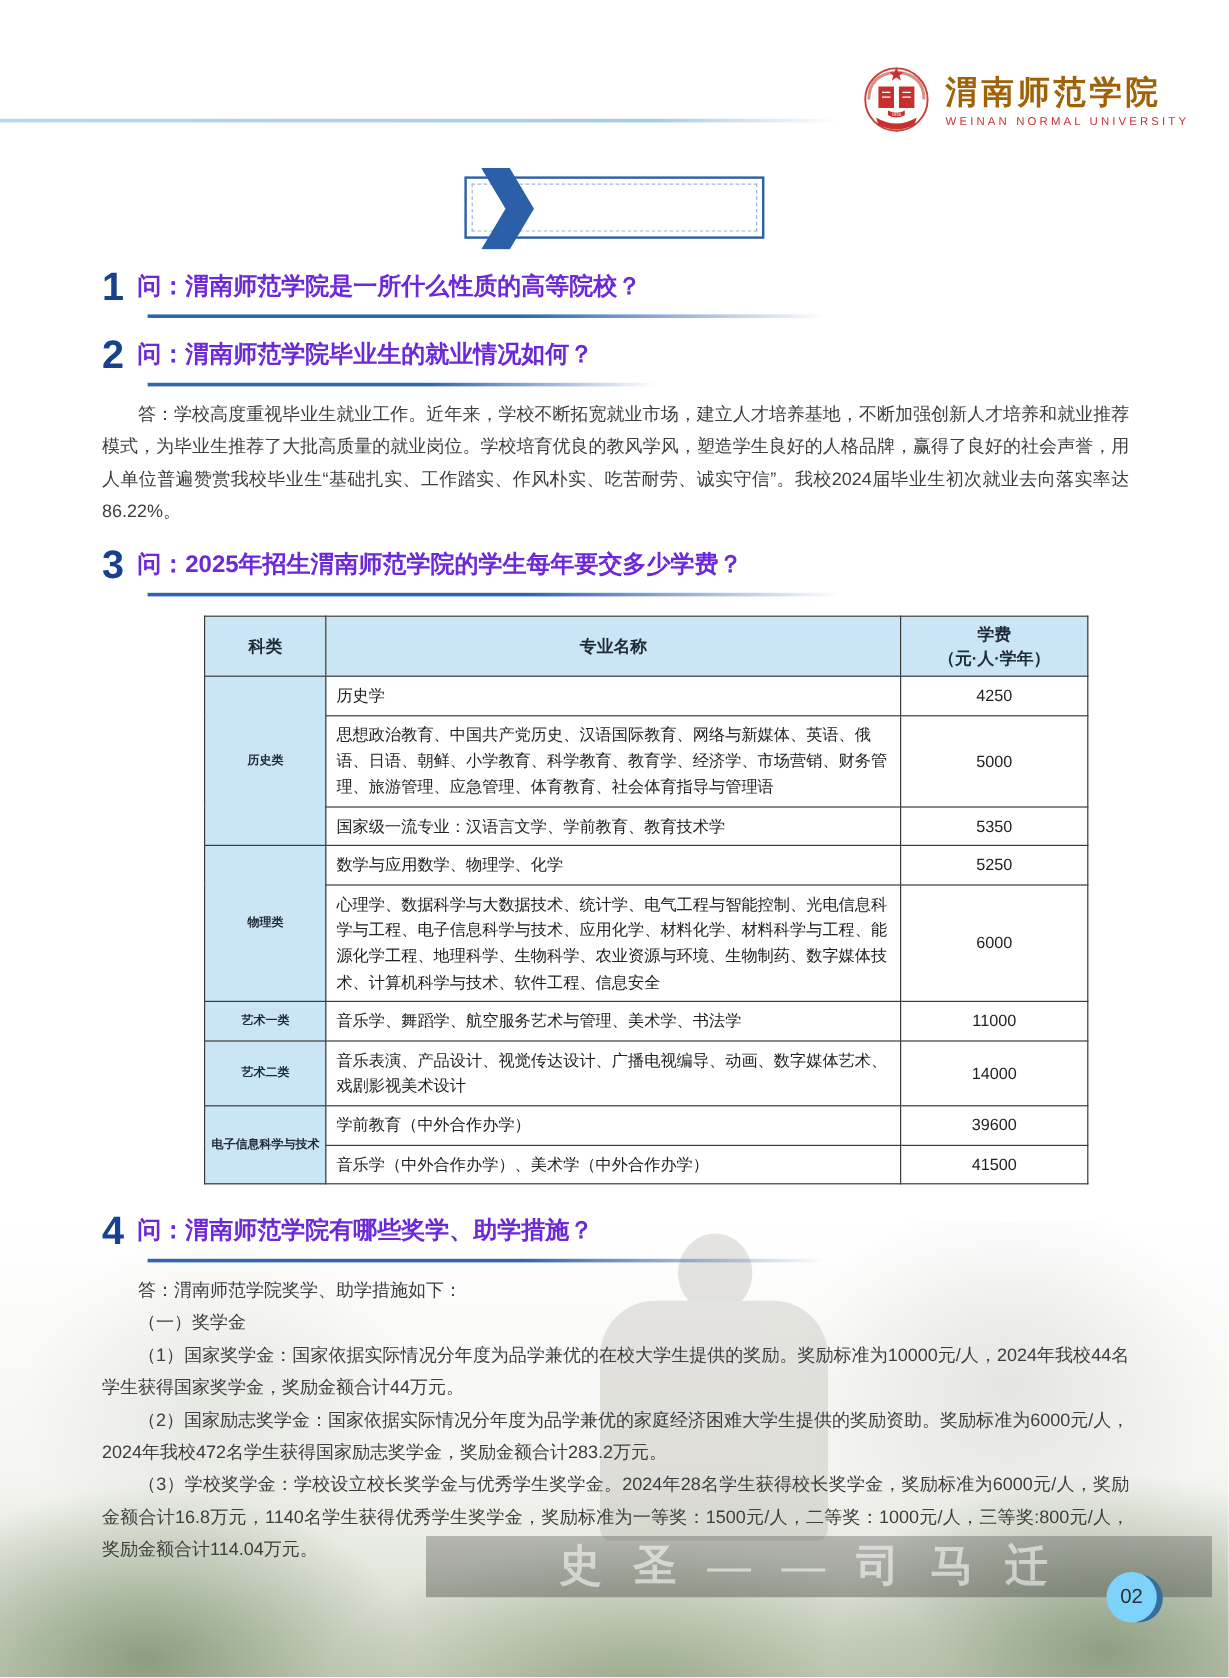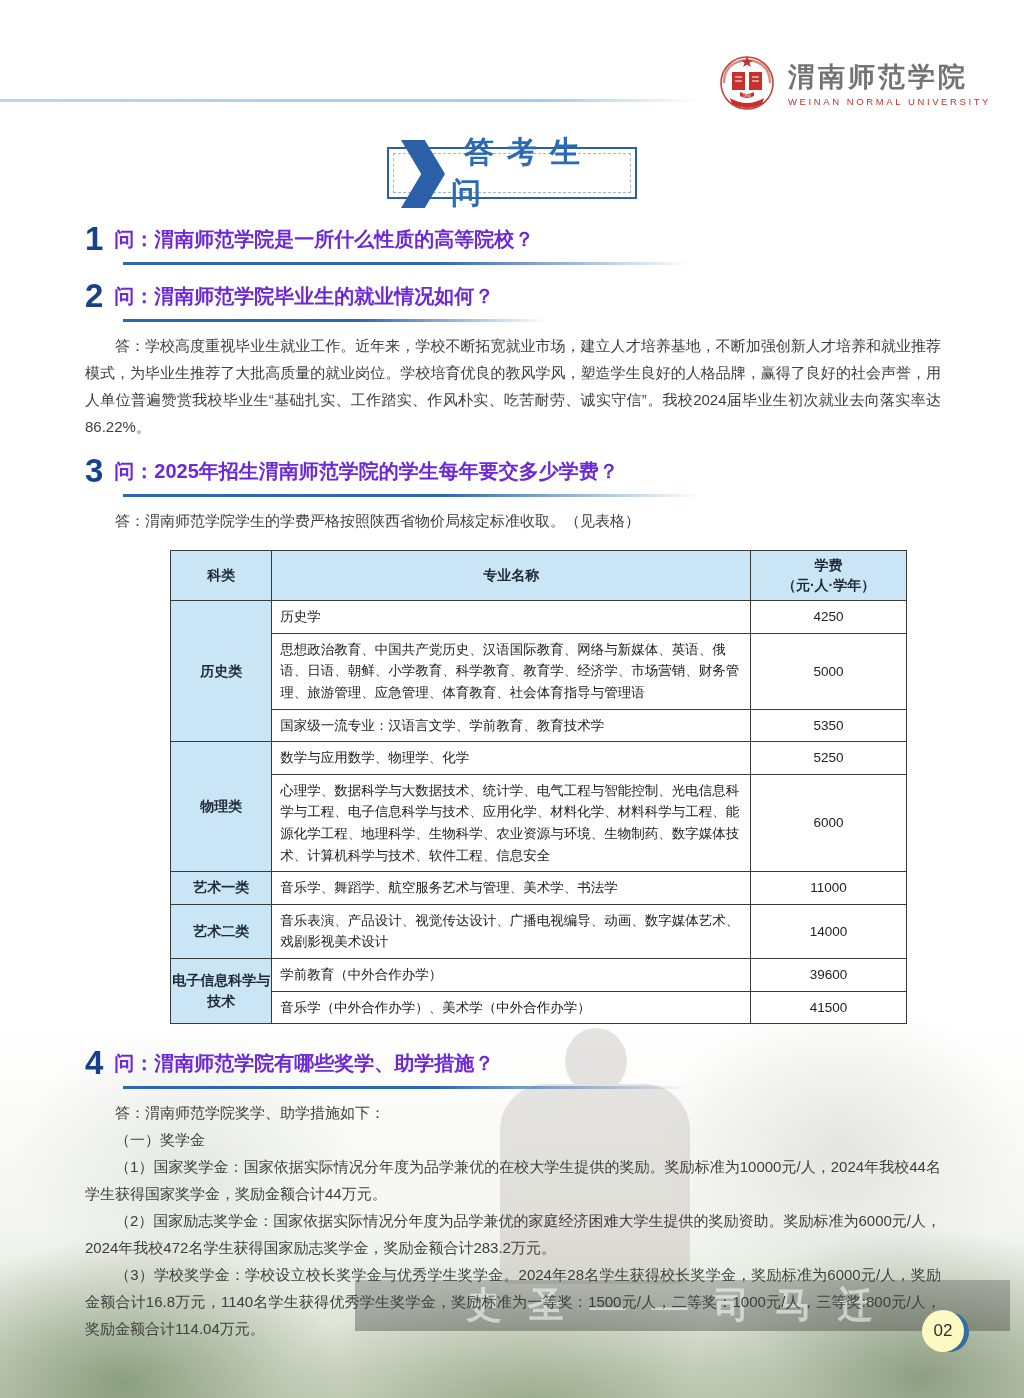--- a/index.html
+++ b/index.html
@@ -12,21 +12,21 @@
 
   
   .top-rule {
     position:absolute; top:99px; left:0; width:700px; height:3px;
     background:linear-gradient(to right,#b9d6ee 0%,#a6cbe7 78%,rgba(166,203,231,0) 100%);
   }
   .logo { position:absolute; top:54px; left:716px; display:flex; align-items:center; gap:10px; }
   .logo-text { display:flex; flex-direction:column; line-height:1.1; }
   .logo-cn {
     font-family:"Liberation Serif","DejaVu Serif",serif; font-weight:bold;
-    font-size:27px; color:#737373; letter-spacing:3px; white-space:nowrap;
+    font-size:27px; color:#a16207; letter-spacing:3px; white-space:nowrap;
   }
   .logo-en { font-size:9.5px; color:#c5322e; letter-spacing:2.6px; margin-top:4px; white-space:nowrap; }
 
   
   .banner {
     position:absolute; top:147px; left:50%; transform:translateX(-50%);
     width:250px; height:52px; border:2px solid #2b5fa7; background:#fff;
   }
   .banner::after {
     content:""; position:absolute; inset:4px; border:1px dashed #9db6d4; pointer-events:none;
@@ -65,21 +65,21 @@
   table.tuition { border-collapse:collapse; width:737px; background:rgba(255,255,255,0.85); }
   table.tuition th, table.tuition td { border:1.5px solid #3a3a3a; }
   table.tuition th {
     background:#c9e5f6; color:#1f2a37; font-size:14px; font-weight:bold;
     padding:5px 6px; text-align:center; line-height:1.4;
   }
   th.col-cat  { width:91px; }
   th.col-maj  { width:430px; }
   th.col-fee  { width:140px; }
   td.cat {
-    background:#c9e5f6; color:#1f2a37; font-size:14px; font-weight:bold;
+    background:#c9e5f6; color:#1f2a37; font-size:10px; font-weight:bold;
     text-align:center; padding:4px 1px; line-height:1.5;
   }
   td.maj { font-size:13.5px; color:#222; padding:5px 8px; line-height:1.6; }
   td.fee { font-size:13.5px; color:#222; text-align:center; padding:5px 4px; }
 
   
   .photo {
     position:absolute; left:0; right:0; top:1018px; height:380px; z-index:0;
     background:
       radial-gradient(ellipse 340px 220px at 12% 96%, rgba(96,122,82,0.62), transparent 65%),
@@ -102,21 +102,21 @@
   }
   .pedestal-caption {
     font-family:"Liberation Serif","DejaVu Serif",serif; font-weight:bold;
     font-size:36px; color:rgba(255,255,255,0.55); letter-spacing:26px; white-space:nowrap;
   }
 
   
   .page-badge { position:absolute; left:922px; top:1310px; width:48px; height:44px; z-index:4; }
   .page-badge .crescent { position:absolute; left:7px; top:2px; width:40px; height:40px; border-radius:50%; background:#336e9d; }
   .page-badge .disc {
-    position:absolute; left:0; top:0; width:42px; height:42px; border-radius:50%; background:#fef9c3;
+    position:absolute; left:0; top:0; width:42px; height:42px; border-radius:50%; background:#7dd3fc;
     display:flex; align-items:center; justify-content:center; font-size:17px; color:#2f2f2f;
   }
 </style>
 </head>
 <body>
 
 <div id="page">
 
   <div class="photo">
     <div class="statue">
@@ -149,21 +149,20 @@
       <text x="31" y="42.5" font-size="3.5" fill="#fff" text-anchor="middle">1960</text>
     </svg>
     <div class="logo-text">
       <span class="logo-cn">渭南师范学院</span>
       <span class="logo-en">WEINAN  NORMAL  UNIVERSITY</span>
     </div>
   </div>
 
   <div class="banner">
     <div class="banner-arrow"></div>
-    <div class="banner-title">答考生问</div>
   </div>
 
   <div class="main">
 
     <div class="q-block">
       <div class="q-head">
         <span class="q-num">1</span>
         <span class="q-title">问：渭南师范学院是一所什么性质的高等院校？</span>
       </div>
       <div class="q-line" style="width:566px"></div>
@@ -179,23 +178,20 @@
         <p>答：学校高度重视毕业生就业工作。近年来，学校不断拓宽就业市场，建立人才培养基地，不断加强创新人才培养和就业推荐模式，为毕业生推荐了大批高质量的就业岗位。学校培育优良的教风学风，塑造学生良好的人格品牌，赢得了良好的社会声誉，用人单位普遍赞赏我校毕业生“基础扎实、工作踏实、作风朴实、吃苦耐劳、诚实守信”。我校2024届毕业生初次就业去向落实率达86.22%。</p>
       </div>
     </div>
 
     <div class="q-block">
       <div class="q-head">
         <span class="q-num">3</span>
         <span class="q-title">问：2025年招生渭南师范学院的学生每年要交多少学费？</span>
       </div>
       <div class="q-line" style="width:578px"></div>
-      <div class="answer">
-        <p>答：渭南师范学院学生的学费严格按照陕西省物价局核定标准收取。（见表格）</p>
-      </div>
 
       <div class="tbl-wrap">
         <table class="tuition">
           <thead>
             <tr>
               <th class="col-cat">科类</th>
               <th class="col-maj">专业名称</th>
               <th class="col-fee">
                 <div>学费</div>
                 <div>（元·人·学年）</div>

